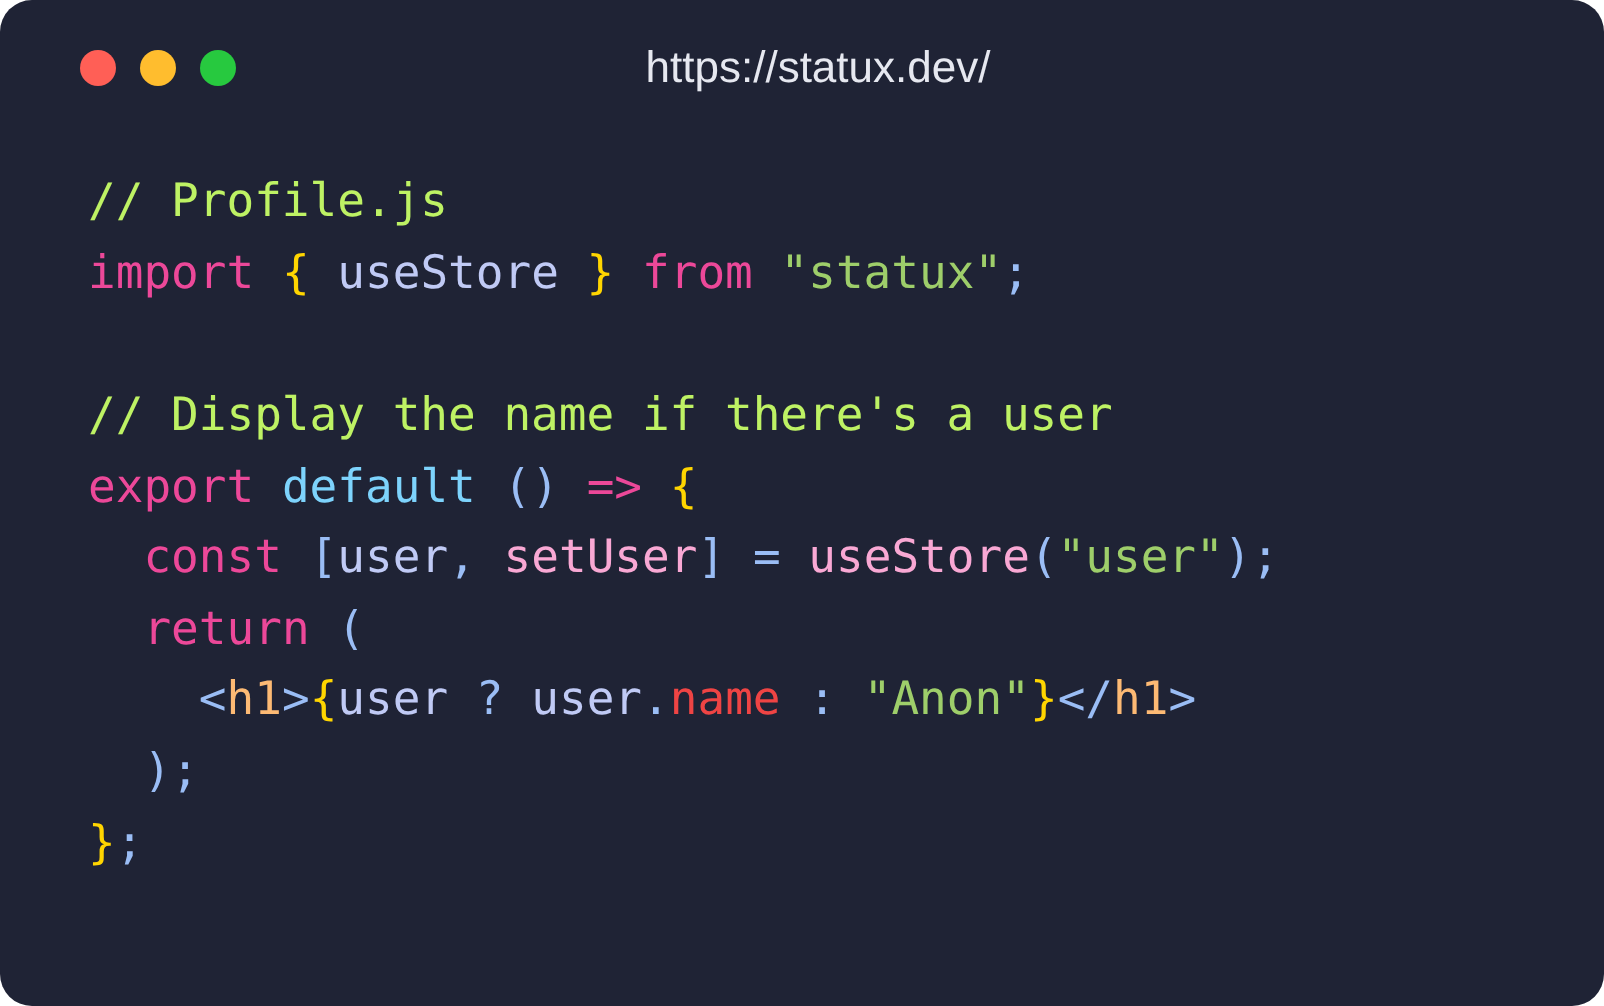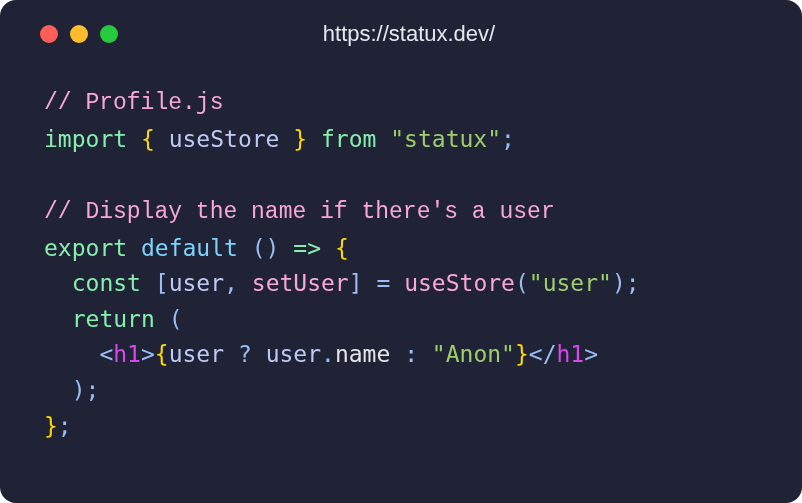--- a/index.html
+++ b/index.html
@@ -51,30 +51,30 @@
     pointer-events: none;
   }
   .code {
     padding: 26px 28px 28px 28px;
     font-size: 23px;
     line-height: 1.55;
     white-space: pre;
     color: #c0caf5;
     overflow: hidden;
   }
-  .tok-comment   { color: #f9a8d4; font-family: Liberation Mono, monospace; }
-  .tok-keyword   { color: #86efac; }
+  .tok-comment   { color: #bef264; }
+  .tok-keyword   { color: #ec4899; }
   .tok-keyword2  { color: #7dd3fc; }
   .tok-punct     { color: #9abdf5; }
   .tok-brace     { color: #ffd500; }
   .tok-default   { color: #c0caf5; }
   .tok-func      { color: #f9a8d4; }
   .tok-string    { color: #9ece6a; }
-  .tok-tag       { color: #d946ef; margin-top: 12px; }
-  .tok-prop      { color: #e5e5e5; }
+  .tok-tag       { color: #fdba74; margin-top: 12px; }
+  .tok-prop      { color: #ef4444; }
 </style>
 </head>
 <body>
 
 <div class="window">
 
   <div class="titlebar">
     <div class="traffic-lights">
       <div class="light red"></div>
       <div class="light yellow"></div>

